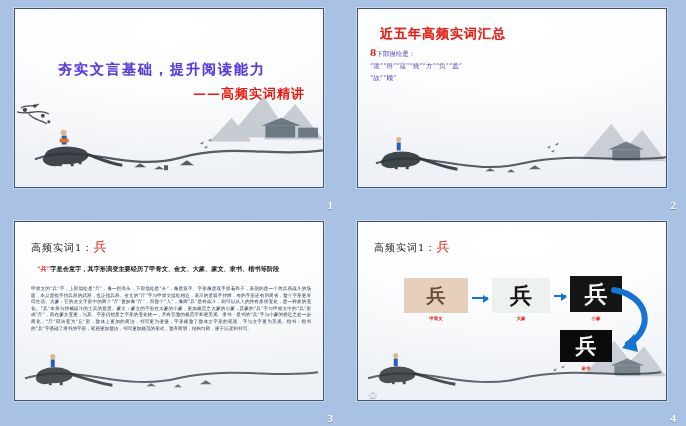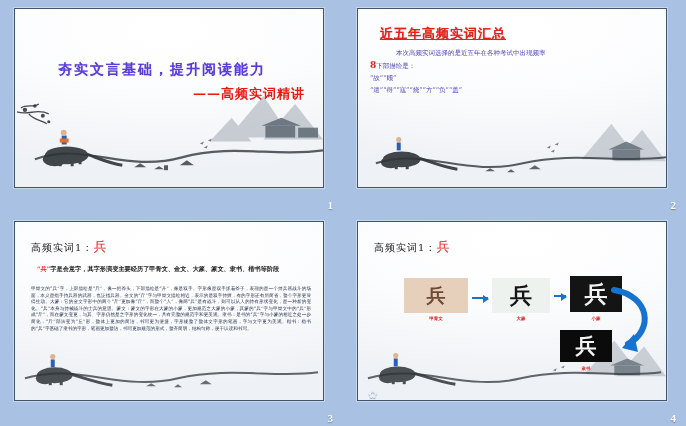--- a/index.html
+++ b/index.html
@@ -57,21 +57,20 @@
     color:#e51b12;
     font-size:13px;font-weight:bold;letter-spacing:1px;
     font-family:"DejaVu Serif","Liberation Serif",serif;
   }
   
   .s2-title{
     position:absolute;left:22px;top:16px;
     color:#e2231a;font-size:13px;font-weight:bold;letter-spacing:1px;
     font-family:"DejaVu Serif","Liberation Serif",serif;
     text-shadow:0 0 1px rgba(220,40,30,.6);
-    text-decoration:underline;
   }
   .s2-body{
     position:absolute;left:12px;right:8px;top:38px;
     color:#4a3fb5;font-size:6.5px;line-height:12px;
     font-family:"DejaVu Serif","Liberation Serif",serif;
   }
   .s2-body p{margin:0;}
   .s2-ind{text-indent:26px;}
   .s2-num{color:#d6211a;font-weight:bold;font-size:9px;}
   
@@ -216,24 +215,23 @@
           </g>
           <g fill="#32373d" opacity="0.75">
             <path d="M128 164 l5 -3 l5 3 z"></path>
               <path d="M150 165 l4 -3 l4 3 z"></path>
             <path d="M172 162 l6 -4 l6 4 z"></path>
           </g>
         </svg>
       </div>
       <div class="s2-title">近五年高频实词汇总</div>
       <div class="s2-body">
-        <p class="s2-ind"><span>本次高频实词选择的是近五年在各种考试中出现频率</span></p>
         <p><span class="s2-num">8</span><span>下部描绘是：</span></p>
+        <p><span>“遣”“得”“寇”“烧”“方”“负”“盖”</span></p>
         <p><span>“故”“顾”</span></p>
-        <p><span>“遣”“得”“寇”“烧”“方”“负”“盖”</span></p>
       </div>
     </div>
     <div class="pagenum">2</div>
   </div>
 
   <div class="cell">
     <div class="slide">
       <div class="art">
         <div class="sky"></div>
         <svg viewBox="0 0 310 180" preserveAspectRatio="none">

